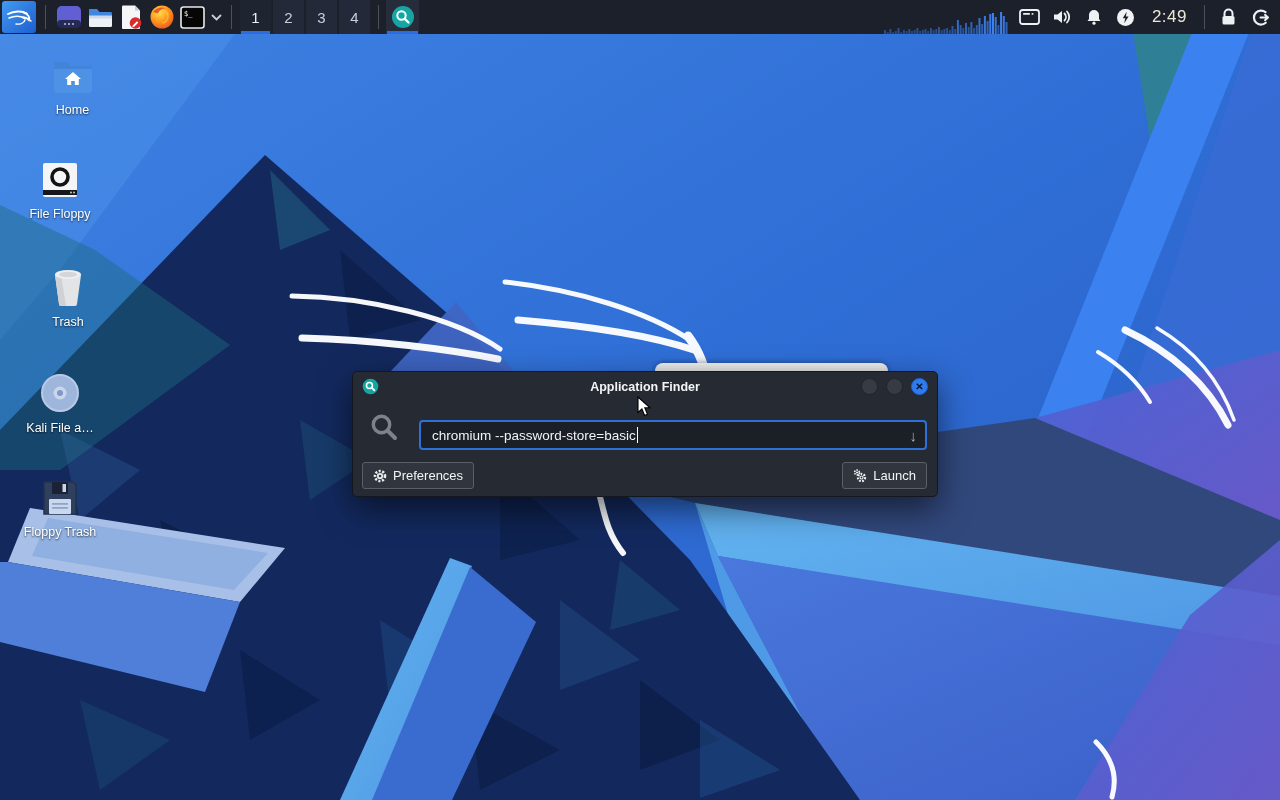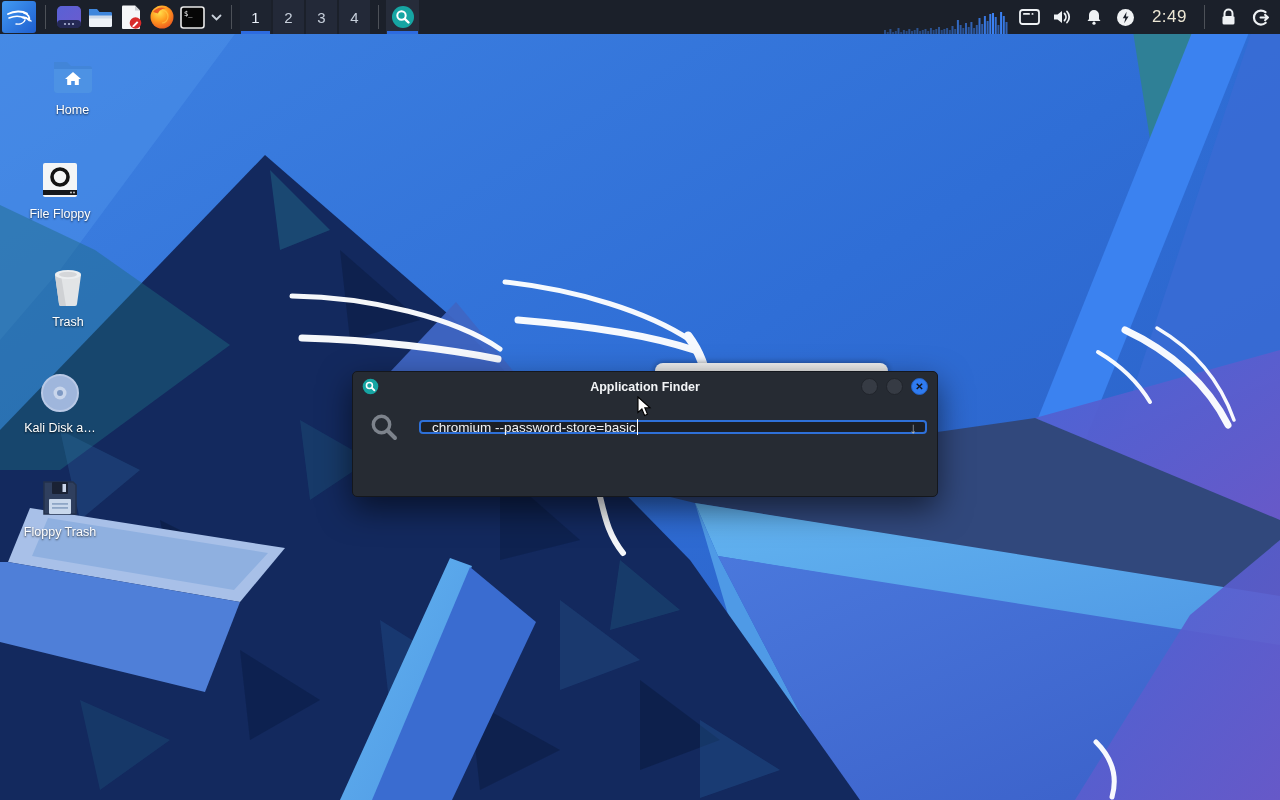--- a/index.html
+++ b/index.html
@@ -50,21 +50,21 @@
   .titlebar{position:relative;height:29px;display:flex;align-items:center;padding:12px 9px;cursor:default;}
   .title{position:absolute;left:0;right:0;text-align:center;font-size:12.5px;font-weight:bold;
          color:#f2f4f6;pointer-events:none;}
   .winbtns{margin-left:auto;display:flex;gap:8px;align-items:center;}
   .circle-btn{width:17px;height:17px;border-radius:50%;background:#363b44;border:1px solid #20242b;
               display:flex;align-items:center;justify-content:center;cursor:pointer;}
   .circle-btn.close{background:var(--close-blue);border-color:#2361c4;color:#10131a;
                     font-size:10px;font-weight:bold;line-height:1;}
   .search-row{position:absolute;left:0;top:40px;width:100%;display:flex;align-items:center;}
   .big-mag{margin-left:16px;}
-  .cmd-input{position:absolute;left:66px;top:8px;width:508px;height:14px;background:#1b1f26;
+  .cmd-input{position:absolute;left:66px;top:8px;width:508px;height:30px;background:#1b1f26;
              border:2px solid var(--input-border);border-radius:4px;display:flex;align-items:center;
              padding:0 8px 0 11px;cursor:text;}
   .cmd-text{font-size:13.5px;color:#f0f2f5;white-space:pre;}
   .caret{width:1px;height:16px;background:#fff;margin-left:1px;}
   .dd-arrow{margin-left:auto;color:#aab2bc;font-size:15px;cursor:pointer;line-height:1;}
   .btn-row{position:absolute;left:0;right:0;top:90px;height:27px;}
   .dlg-btn{position:absolute;height:27px;background:var(--btn-bg);border:1px solid var(--btn-border);
            border-radius:3px;color:#f2f4f6;font-size:13px;display:flex;align-items:center;
            gap:6px;padding:0 10px;cursor:pointer;}
   .prefs{left:9px;}
@@ -357,21 +357,21 @@
   <span class="lbl">Trash</span>
 </div>
 
 <div class="dicon" style="top:372px;">
   <svg width="42" height="42" viewBox="0 0 42 42">
     <circle cx="21" cy="21" r="18" fill="#9fb6dc"></circle>
     <circle cx="21" cy="21" r="18" fill="none" stroke="#b9c9e6" stroke-width="2"></circle>
     <circle cx="21" cy="21" r="6.5" fill="#c9d6ec"></circle>
     <circle cx="21" cy="21" r="3" fill="#7e99c4"></circle>
   </svg>
-  <span class="lbl">Kali Disk a…</span>
+  <span class="lbl">Kali File a…</span>
 </div>
 
 <div class="dicon" style="top:478px;">
   <svg width="40" height="40" viewBox="0 0 40 40">
     <path d="M4,4 h29 l3,3 v29 H4 Z" fill="#2f3f5e"></path>
     <path d="M4,4 h29 l3,3 v29 H4 Z" fill="none" stroke="#24324c" stroke-width="1.5"></path>
     <rect x="12" y="4" width="16" height="12" rx="1" fill="#1a2234"></rect>
     <rect x="22.5" y="6" width="3.5" height="8" fill="#c8d4e8"></rect>
     <rect x="9" y="21" width="22" height="15" rx="1" fill="#c9d8ec"></rect>
     <rect x="12" y="25" width="16" height="1.8" fill="#8ea6c6"></rect>
@@ -402,17 +402,37 @@
       <circle cx="12.5" cy="12.5" r="8.2" fill="none" stroke="#7d838c" stroke-width="3.4"></circle>
       <path d="M18.5,18.5 L26,26" stroke="#7d838c" stroke-width="4" stroke-linecap="round"></path>
     </svg>
     <div class="cmd-input">
       <span class="cmd-text">chromium --password-store=basic</span>
       <span class="caret"></span>
       <span class="dd-arrow">↓</span>
     </div>
   </div>
 
+  <div class="btn-row">
+    <div class="dlg-btn prefs">
+      <svg width="14" height="14" viewBox="0 0 14 14">
+        <circle cx="7" cy="7" r="5" fill="none" stroke="#e9ebee" stroke-width="2.6" stroke-dasharray="2.1 1.5"></circle>
+        <circle cx="7" cy="7" r="3.1" fill="#e9ebee"></circle>
+        <circle cx="7" cy="7" r="1.3" fill="#30353e"></circle>
+      </svg>
+      <span>Preferences</span>
+    </div>
+    <div class="dlg-btn launch">
+      <svg width="14" height="14" viewBox="0 0 14 14">
+        <circle cx="4" cy="3.5" r="2.4" fill="none" stroke="#e9ebee" stroke-width="1.6" stroke-dasharray="1.4 1"></circle>
+        <circle cx="4" cy="3.5" r="1.1" fill="#e9ebee"></circle>
+        <circle cx="8.5" cy="8.5" r="3.6" fill="none" stroke="#e9ebee" stroke-width="2.2" stroke-dasharray="1.8 1.3"></circle>
+        <circle cx="8.5" cy="8.5" r="2" fill="#e9ebee"></circle>
+        <circle cx="8.5" cy="8.5" r=".9" fill="#30353e"></circle>
+      </svg>
+      <span>Launch</span>
+    </div>
+  </div>
 </div>
 
 <svg class="cursor" width="15" height="21" viewBox="0 0 15 21">
   <polygon points="1,1 1,16.5 4.9,13 7.6,19.5 10.5,18.2 7.8,11.9 13,11.8" fill="#fff" stroke="#000" stroke-width="1.1"></polygon>
 </svg>
 
 </body></html>

